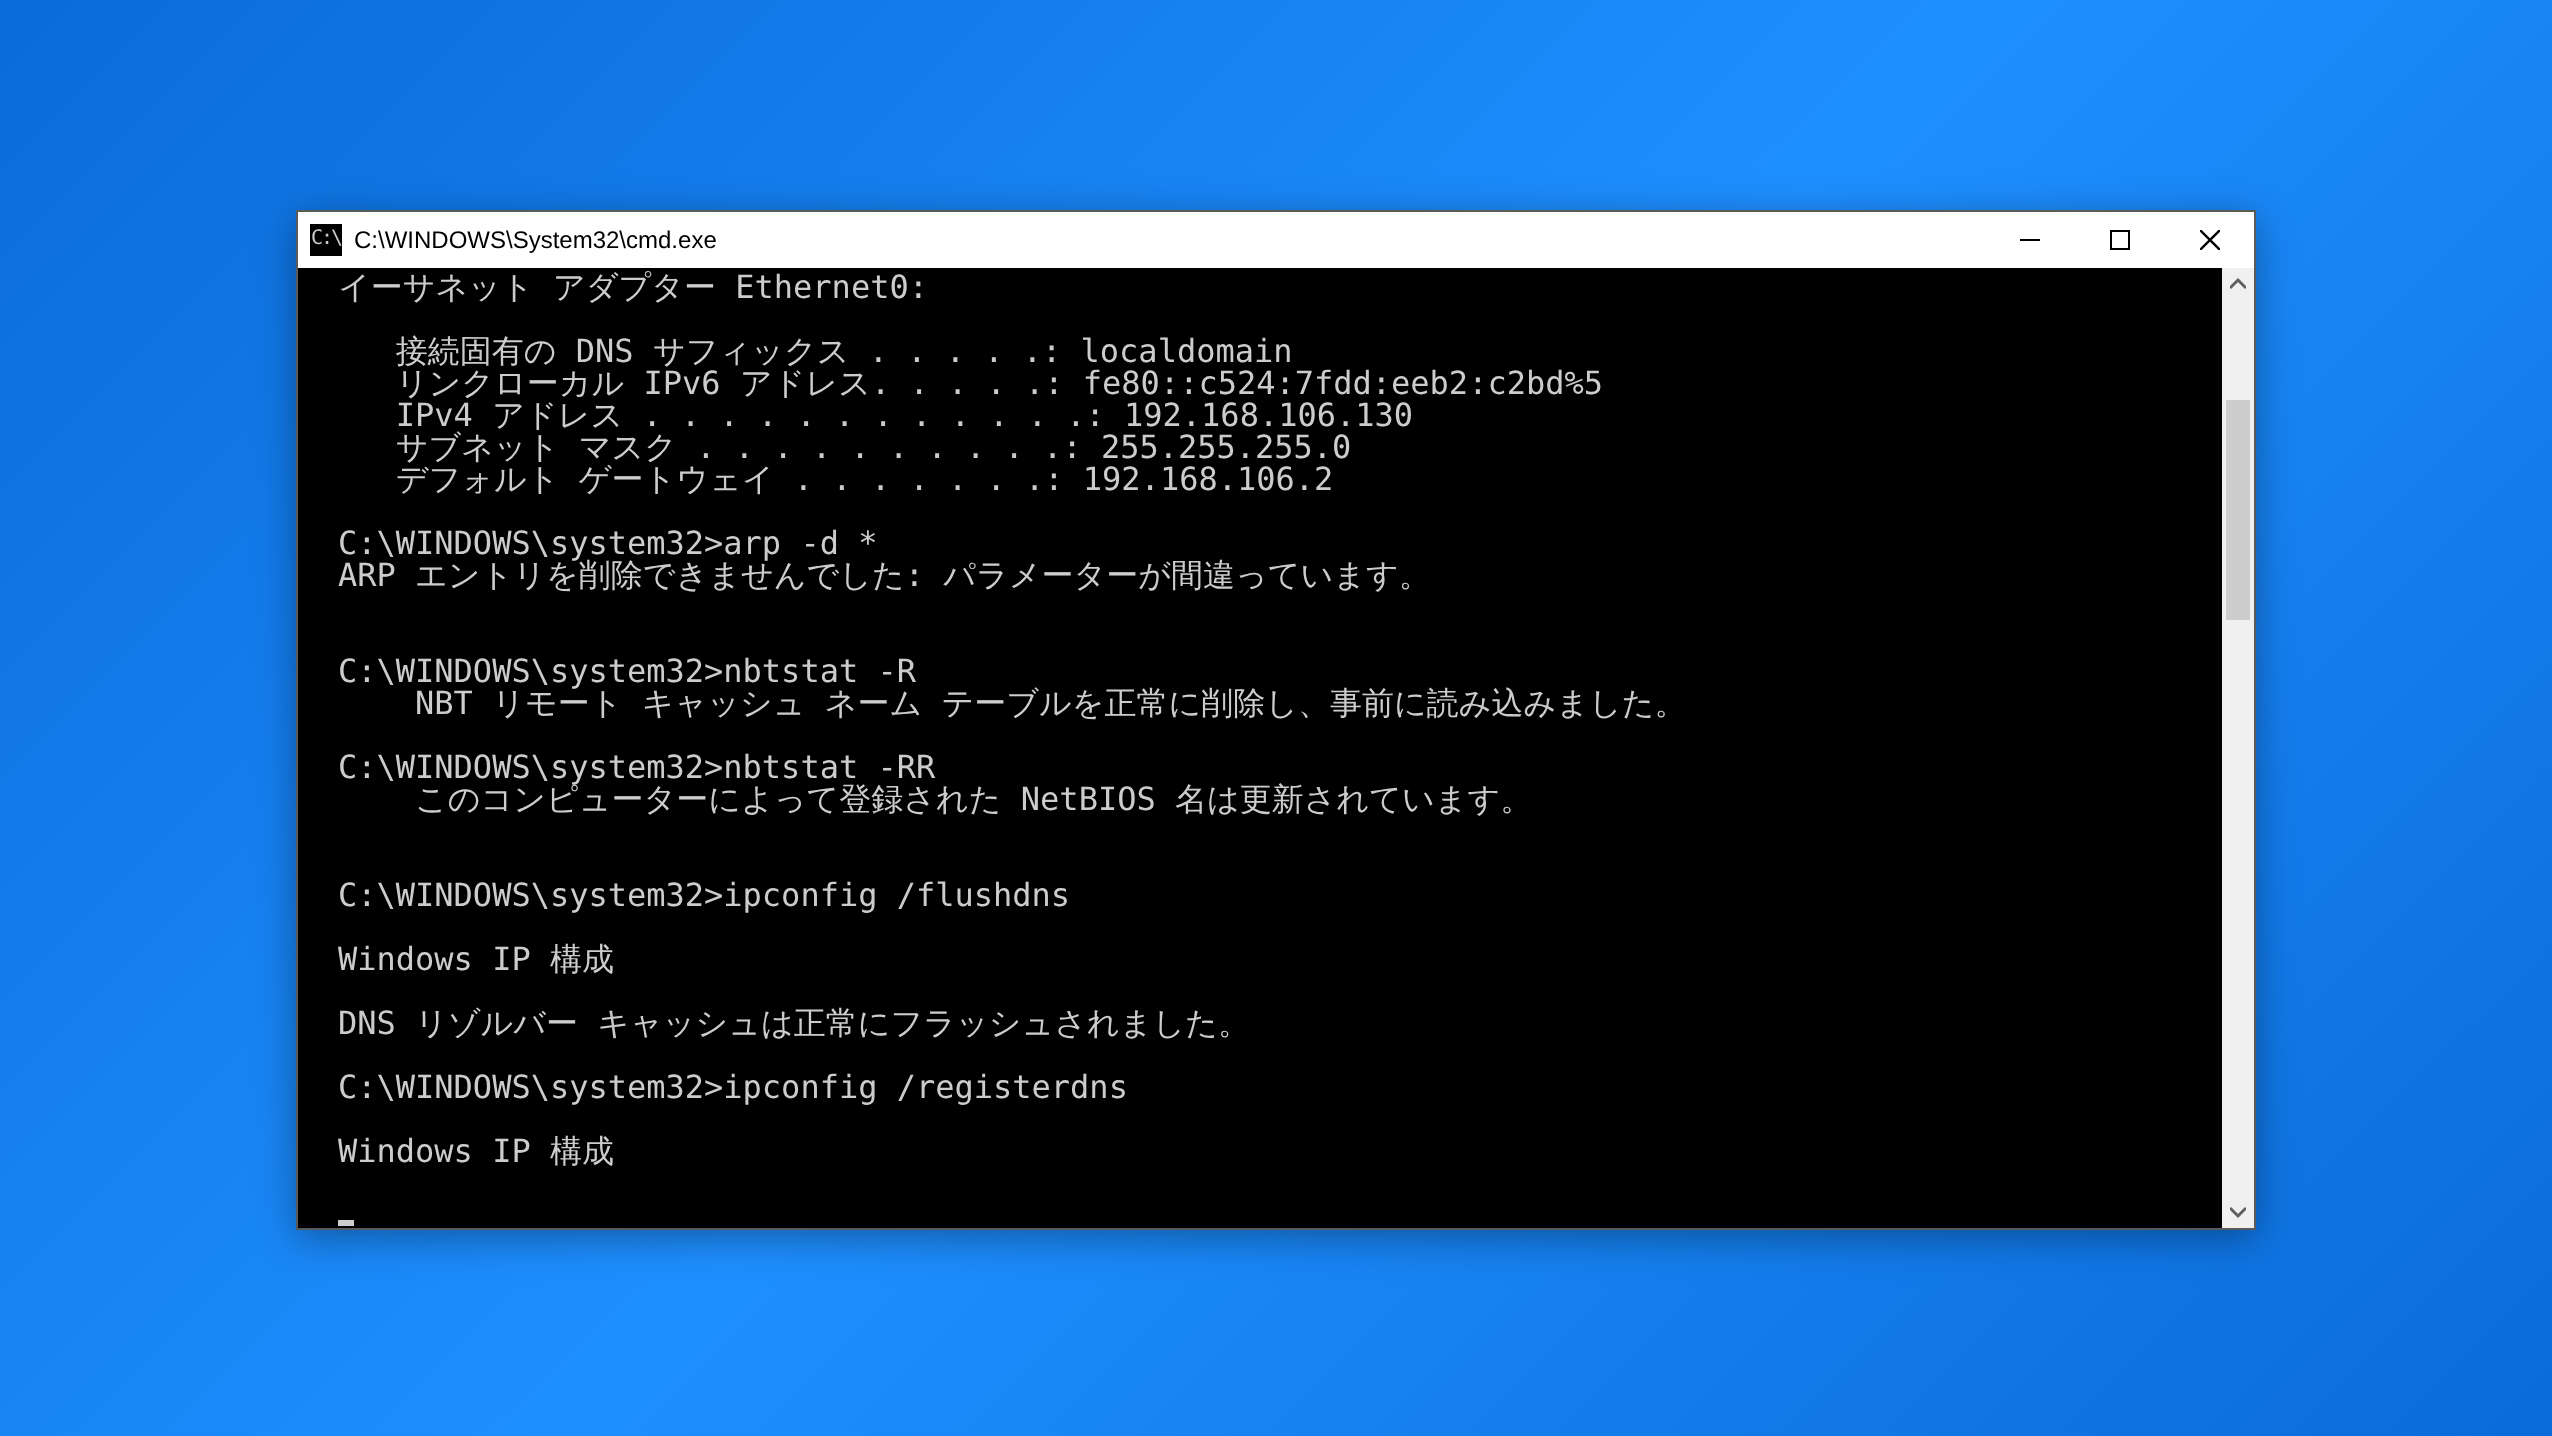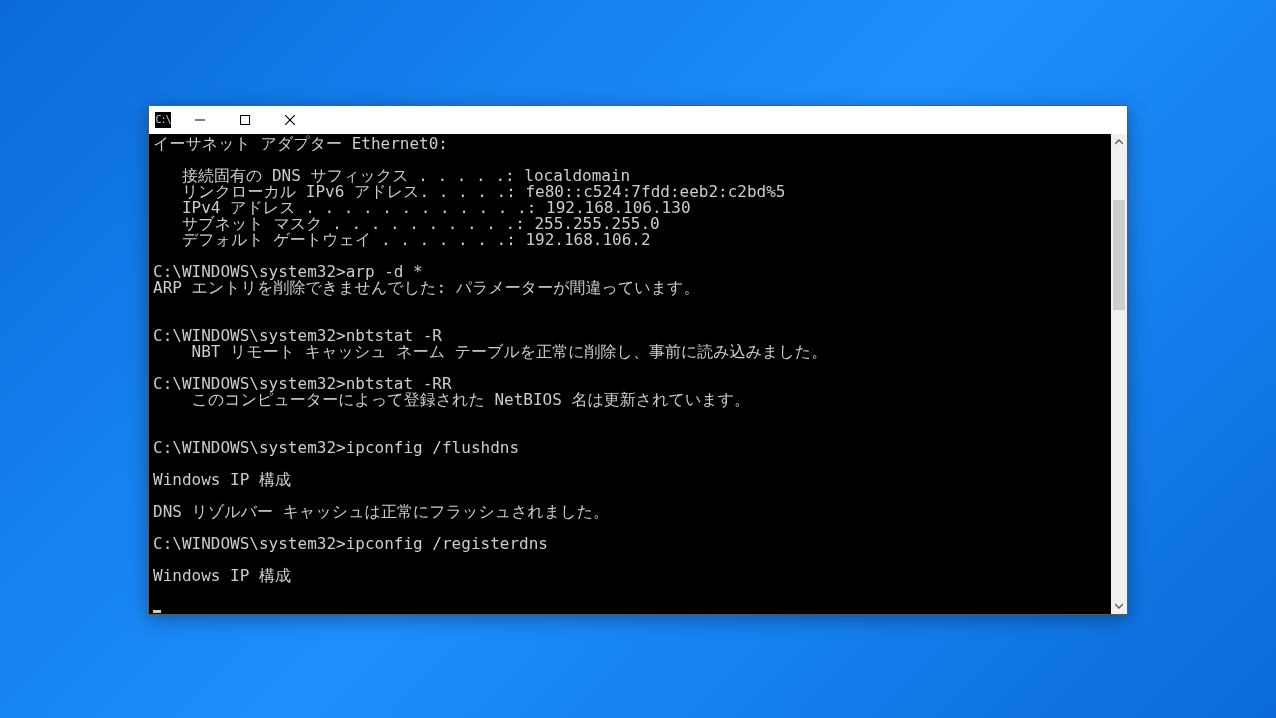--- a/index.html
+++ b/index.html
@@ -54,21 +54,21 @@
     .win-btn.close svg { stroke-width:1.2; }
     .terminal-wrap {
       flex:1 1 auto;
       background:#000;
       position:relative;
       overflow:hidden;
     }
     .terminal {
       position:absolute;
       inset:0 16px 0 0;
-      padding: 2px 4px 4px 4px;
+      padding: 2px 4px 4px 20px;
       color:#cccccc;
       font-family: "MS Gothic", "MS Mincho", Consolas, monospace;
       font-size: 16px;
       line-height: 16px;
       white-space: pre;
       overflow:hidden;
     }
     .scrollbar {
       position:absolute;
       top:0; right:0; bottom:0;
@@ -91,20 +91,21 @@
       vertical-align:baseline;
       margin-top:-2px;
     }
   </style>
 </head>
 <body>
 
 <div class="window">
   <div class="titlebar">
     <span class="app-icon">C:\</span>
+    <span class="title-text">C:\WINDOWS\System32\cmd.exe</span>
     <div class="win-controls">
       <div class="win-btn">
         <svg viewBox="0 0 10 10">
             <line x1="0" y1="5" x2="10" y2="5"></line>
           </svg>
       </div>
       <div class="win-btn">
         <svg viewBox="0 0 10 10">
             <rect x="0.5" y="0.5" width="9" height="9"></rect>
           </svg>

